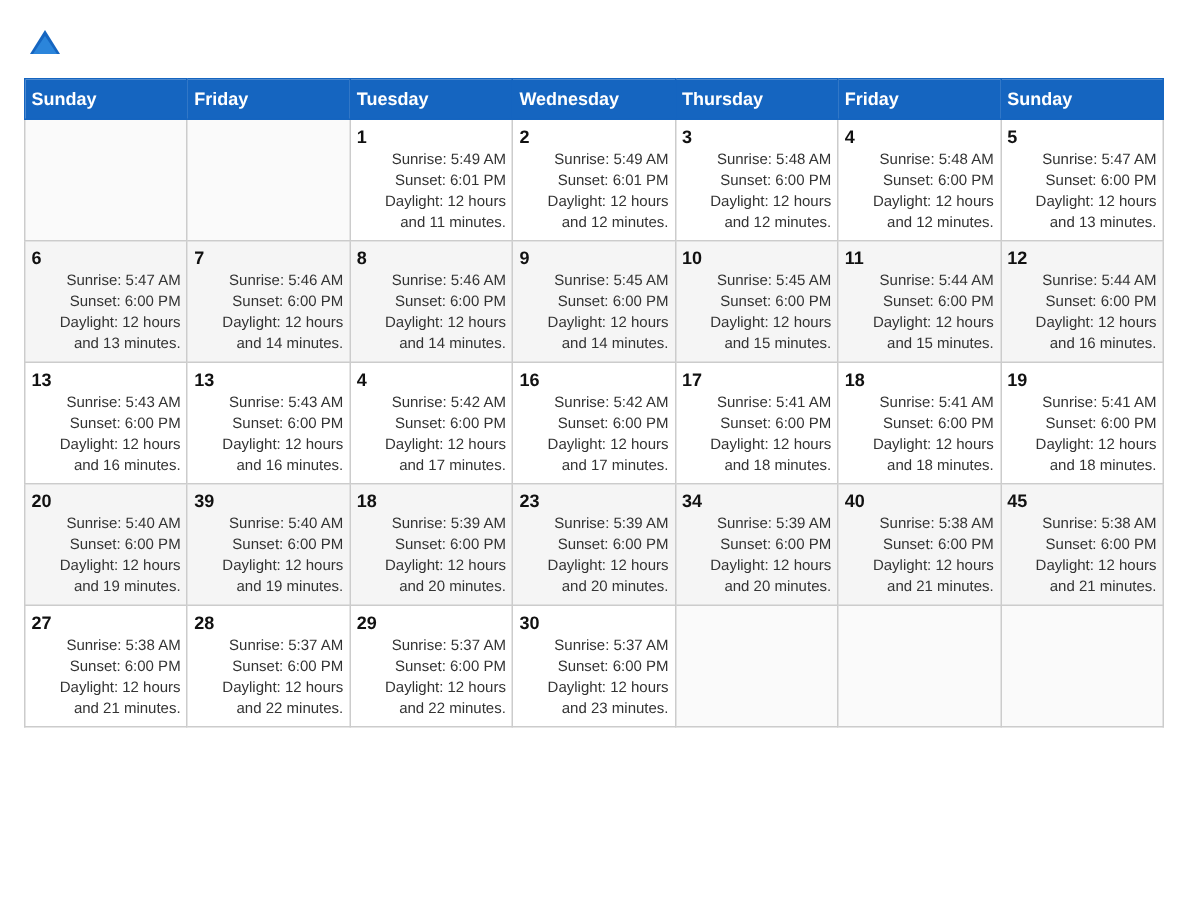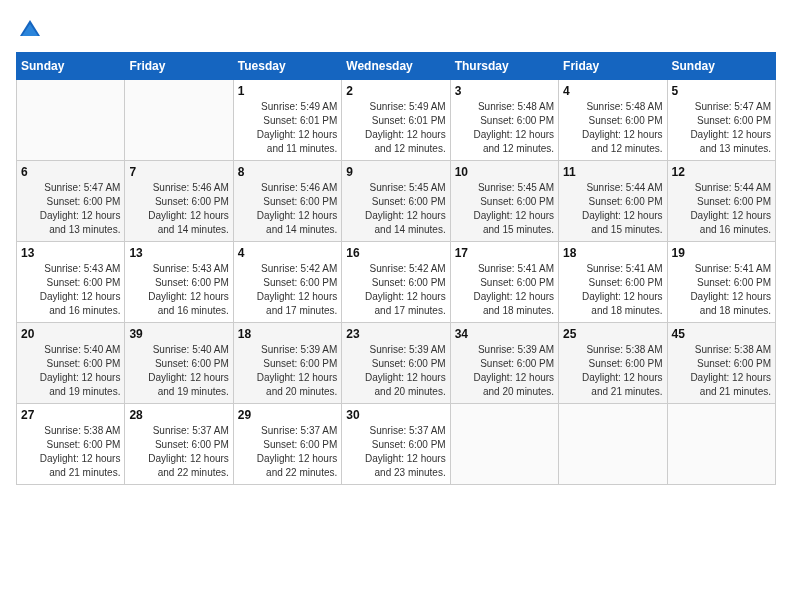--- a/index.html
+++ b/index.html
@@ -263,21 +263,21 @@
 Sunset: 6:00 PM
 Daylight: 12 hours and 20 minutes.</div>
         </td>
         <td>
           <div class="day-num">34</div>
           <div class="day-info" style="white-space: pre-line;">Sunrise: 5:39 AM
 Sunset: 6:00 PM
 Daylight: 12 hours and 20 minutes.</div>
         </td>
         <td>
-          <div class="day-num">25</div>
+          <div class="day-num">40</div>
           <div class="day-info" style="white-space: pre-line;">Sunrise: 5:38 AM
 Sunset: 6:00 PM
 Daylight: 12 hours and 21 minutes.</div>
         </td>
         <td>
           <div class="day-num">45</div>
           <div class="day-info" style="white-space: pre-line;">Sunrise: 5:38 AM
 Sunset: 6:00 PM
 Daylight: 12 hours and 21 minutes.</div>
         </td>

